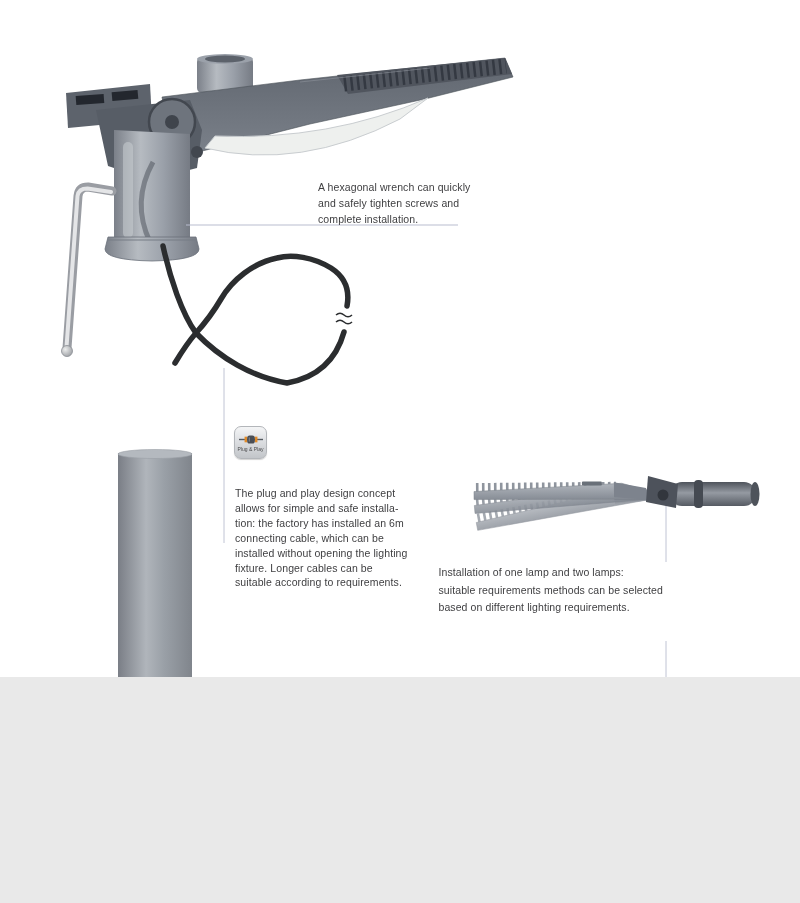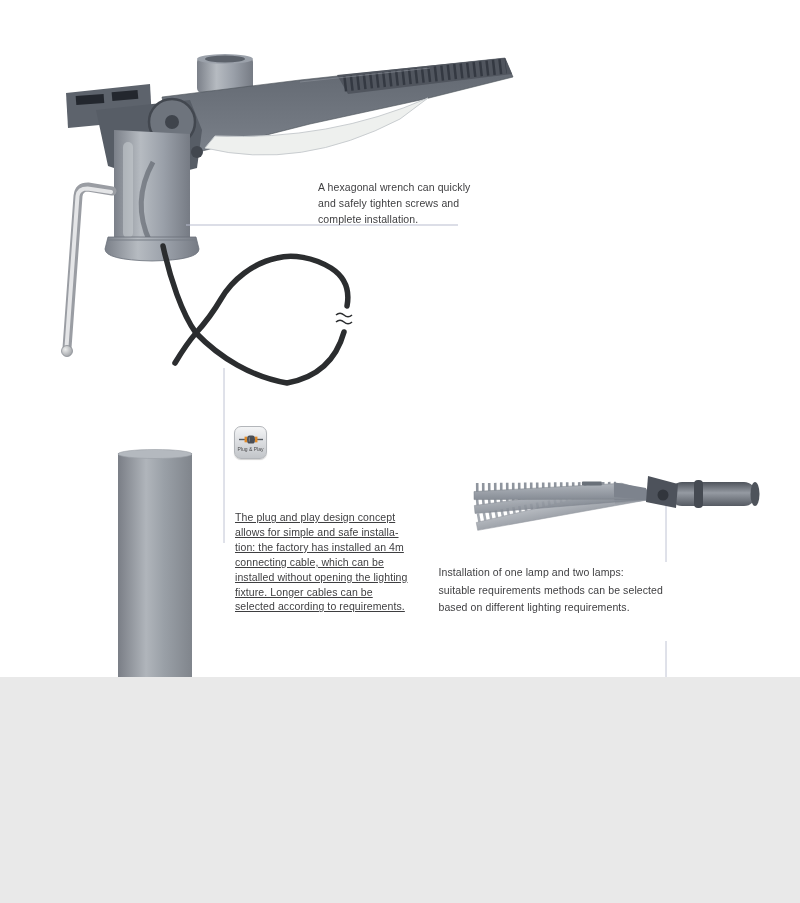--- a/index.html
+++ b/index.html
@@ -5,21 +5,21 @@
   html,body{margin:0;padding:0;background:#e9e9e9;}
   .page{
     position:relative;width:800px;height:677px;background:#ffffff;
     overflow:hidden;font-family:"Liberation Sans",sans-serif;color:#3e3e40;
     margin:0 auto;
   }
   .art{position:absolute;left:0;top:0;width:800px;height:903px;}
   .note{position:absolute;font-size:10.5px;letter-spacing:.1px;color:#3e3e40;}
   .note div{white-space:nowrap;}
   .note-top{left:318px;top:179px;line-height:16px;}
-  .note-mid{left:235px;top:510px;line-height:14.9px;text-decoration:underline;}
+  .note-mid{left:235px;top:486px;line-height:14.9px;}
   .note-right{right:137px;top:564px;line-height:17.5px;}
   .plug-badge{
     position:absolute;left:234px;top:426px;width:33px;height:33px;
     border-radius:7px;border:1px solid #b3b6ba;box-sizing:border-box;
     background:linear-gradient(180deg,#f4f5f6 0%,#dddfe2 45%,#c2c5c9 100%);
     box-shadow:0 1px 1px rgba(0,0,0,.18);
     display:flex;flex-direction:column;align-items:center;justify-content:center;gap:1px;
   }
   .plug-badge .lbl{font-size:5px;color:#4a4a4c;line-height:5px;white-space:nowrap;}
   .page-num{
@@ -177,25 +177,25 @@
       <rect x="18.5" y="3.2" width="3" height="6.6" fill="#e08a28"></rect>
       <rect x="9.5" y="1.8" width="9" height="9.4" rx="3" fill="#4a4e55"></rect>
       <line x1="12" y1="4" x2="12" y2="9" stroke="#8d9299" stroke-width="1"></line>
     </svg>
     <div class="lbl">Plug &amp; Play</div>
   </div>
 
   <div class="note note-mid">
     <div>The plug and play design concept</div>
     <div>allows for simple and safe installa-</div>
-    <div>tion: the factory has installed an 4m</div>
+    <div>tion: the factory has installed an 6m</div>
     <div>connecting cable, which can be</div>
     <div>installed without opening the lighting</div>
     <div>fixture. Longer cables can be</div>
-    <div>selected according to requirements.</div>
+    <div>suitable according to requirements.</div>
   </div>
 
   <div class="note note-right">
     <div>Installation of one lamp and two lamps:</div>
     <div>suitable requirements methods can be selected</div>
     <div>based on different lighting requirements.</div>
   </div>
 
   <div class="page-num">009</div>
 </div>

